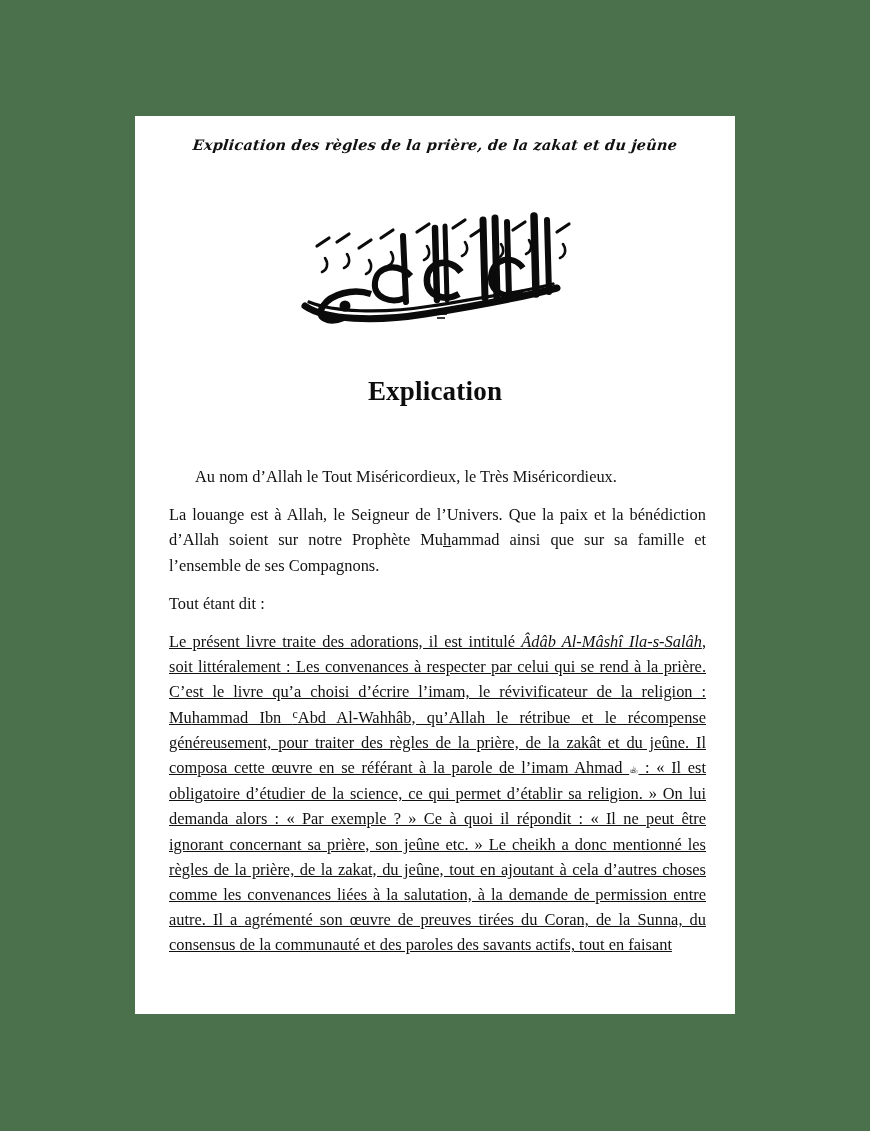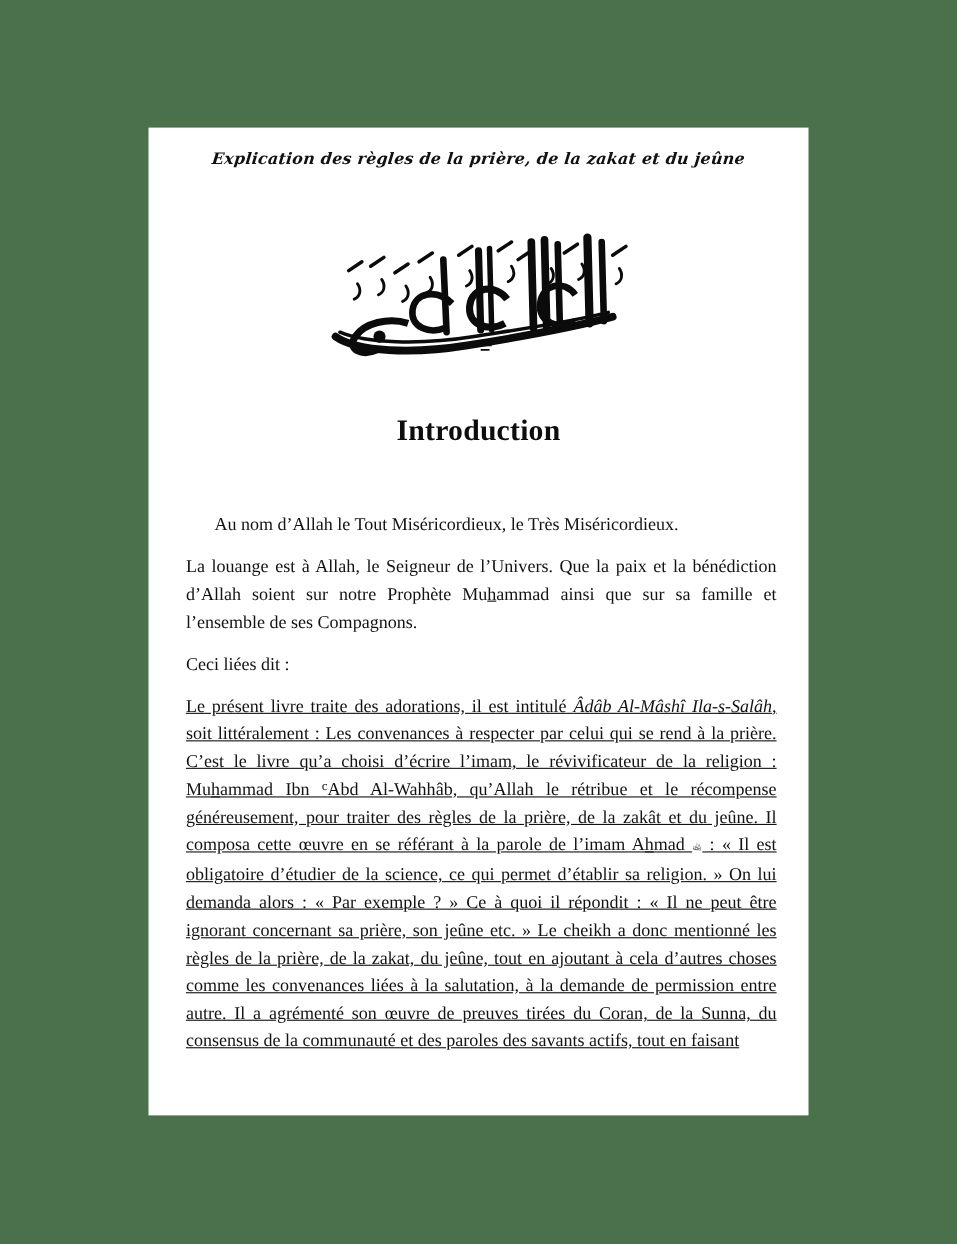--- a/index.html
+++ b/index.html
@@ -171,22 +171,22 @@
 
         <g stroke-width="1.6" fill="none">
           <path d="M150 112 L162 112"></path>
           <path d="M152 116 L160 116"></path>
           <path d="M154 108 L158 108"></path>
         </g>
       </g>
     </svg>
   </div>
 
-  <div id="chapter-title">Introduction</div>
+  <div id="chapter-title">Explication</div>
 
   <div id="body-text">
       <p class="indent">Au nom d’Allah le Tout Miséricordieux, le Très Miséricordieux.</p>
       <p>La louange est à Allah, le Seigneur de l’Univers. Que la paix et la bénédiction d’Allah soient sur notre Prophète Mu<span class="udot">h</span>ammad ainsi que sur sa famille et l’ensemble de ses Compagnons.</p>
-      <p>Ceci liées dit :</p>
+      <p>Tout étant dit :</p>
       <p class=" last">Le présent livre traite des adorations, il est intitulé <span class="ital">Âdâb Al-Mâshî Ila-</span><span class="ital udot">s</span><span class="ital">-</span><span class="ital udot">S</span><span class="ital">alâh</span>, soit littéralement : Les convenances à respecter par celui qui se rend à la prière. C’est le livre qu’a choisi d’écrire l’imam, le révivificateur de la religion : Mu<span class="udot">h</span>ammad Ibn <span class="ayn">c</span>Abd Al-Wahhâb, qu’Allah le rétribue et le récompense généreusement, pour traiter des règles de la prière, de la zakât et du jeûne. Il composa cette œuvre en se référant à la parole de l’imam A<span class="udot">h</span>mad <span class="honorific">﵀</span> : « Il est obligatoire d’étudier de la science, ce qui permet d’établir sa religion. » On lui demanda alors : « Par exemple ? » Ce à quoi il répondit : « Il ne peut être ignorant concernant sa prière, son jeûne etc. » Le cheikh a donc mentionné les règles de la prière, de la zakat, du jeûne, tout en ajoutant à cela d’autres choses comme les convenances liées à la salutation, à la demande de permission entre autre. Il a agrémenté son œuvre de preuves tirées du Coran, de la Sunna, du consensus de la communauté et des paroles des savants actifs, tout en faisant</p>
     </div>
 
 </div>
 
 </body></html>

